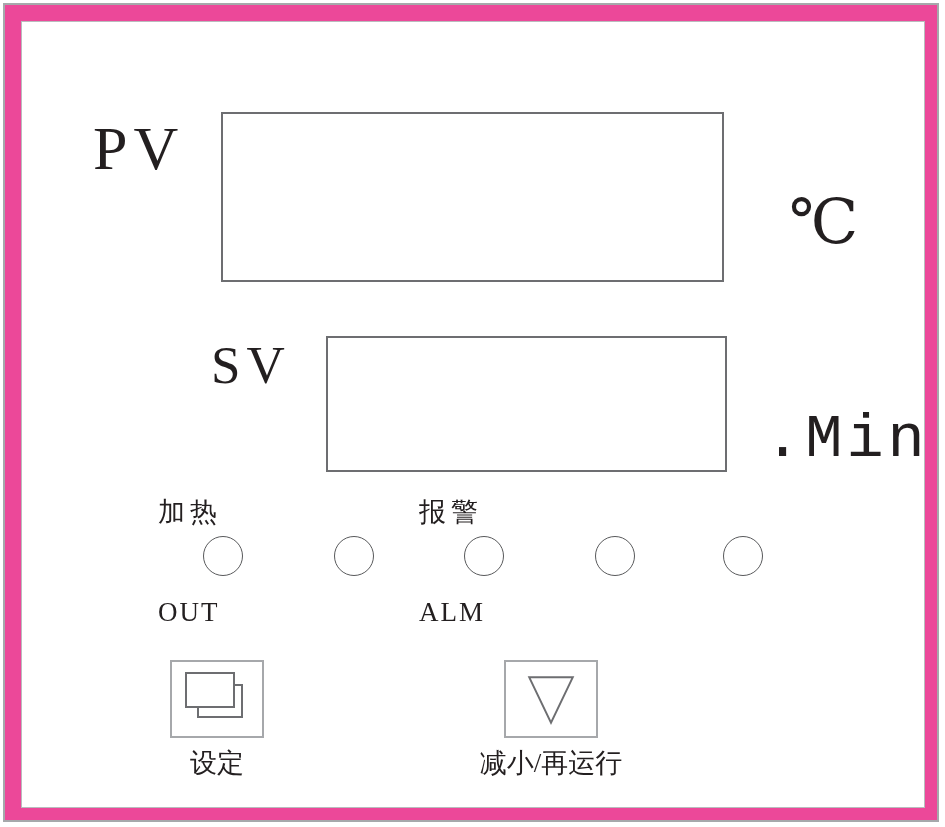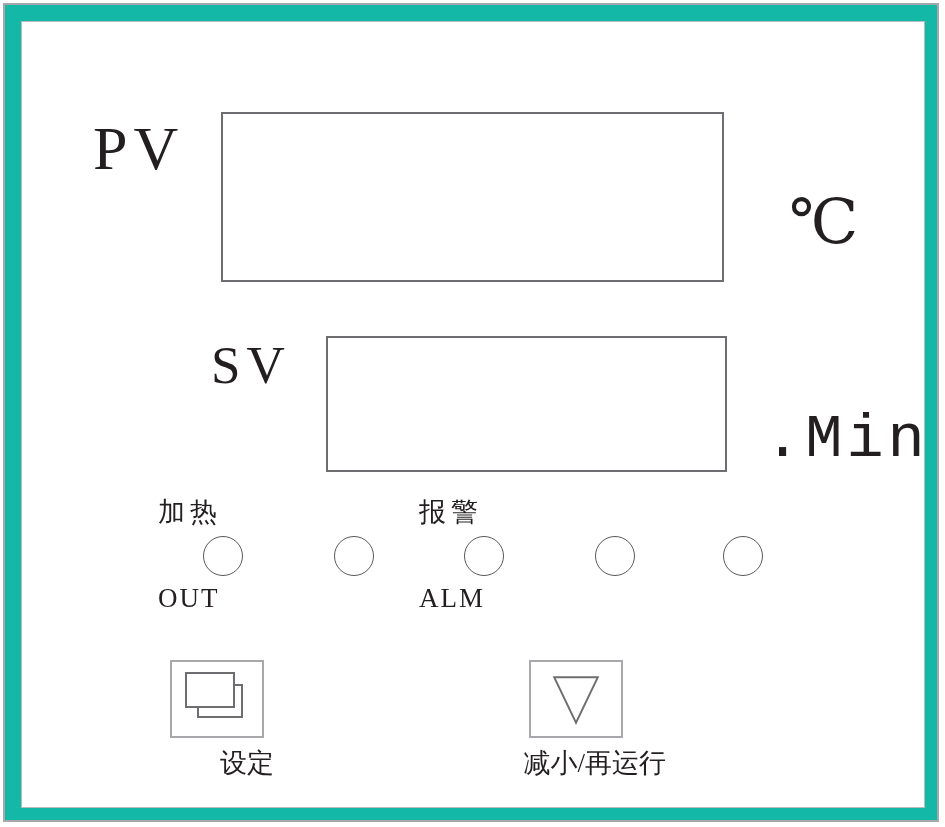--- a/index.html
+++ b/index.html
@@ -16,21 +16,21 @@
   }
 
   .panel-outer {
     position: absolute;
     left: 3px;
     top: 3px;
     width: 936px;
     height: 819px;
     border: 2px solid #a6a8ab;
     box-sizing: border-box;
-    background: #14b8a6;
+    background: #ec4899;
   }
 
   .panel-inner {
     position: absolute;
     left: 16px;
     top: 16px;
     width: 904px;
     height: 787px;
     border: 1px solid #b9bbbd;
     box-sizing: border-box;
@@ -140,41 +140,41 @@
   .led-circle {
     width: 40px;
     height: 40px;
     margin: 5px auto 0 auto;
     border: 1px solid #58595b;
     border-radius: 50%;
     background: #ffffff;
     box-sizing: border-box;
   }
   .led-bot-label {
-    margin-top: 6px;
+    margin-top: 20px;
     height: 32px;
     font-size: 27px;
     line-height: 32px;
     letter-spacing: 2px;
     color: #231f20;
     white-space: nowrap;
   }
 
   
   .btn-row {
     position: absolute;
     left: 0;
     top: 655px;
     width: 945px;
     height: 130px;
   }
   .btn-group {
     position: absolute;
     top: 0;
-    text-align: right;
+    text-align: center;
   }
   .btn-box {
     width: 94px;
     height: 78px;
     border: 2px solid #a6a8ab;
     box-sizing: border-box;
     background: #ffffff;
     margin: 0 auto;
     position: relative;
   }
@@ -272,21 +272,21 @@
 
     <div class="btn-group" style="left:155px; width:114px;">
       <div class="btn-box">
         <span class="ico-set-back"></span>
         <span class="ico-set-front"></span>
       </div>
       <div class="btn-label">设定</div>
     </div>
 
 
-    <div class="btn-group" style="left:481px; width:180px;">
+    <div class="btn-group" style="left:456px; width:180px;">
       <div class="btn-box">
         <svg class="ico-tri" viewBox="0 0 94 78">
           <polygon points="24,16 70,16 47,64" fill="#ffffff" stroke="#6d6e71" stroke-width="2"></polygon>
         </svg>
       </div>
       <div class="btn-label">减小/再运行</div>
     </div>
 
 
   </div>

